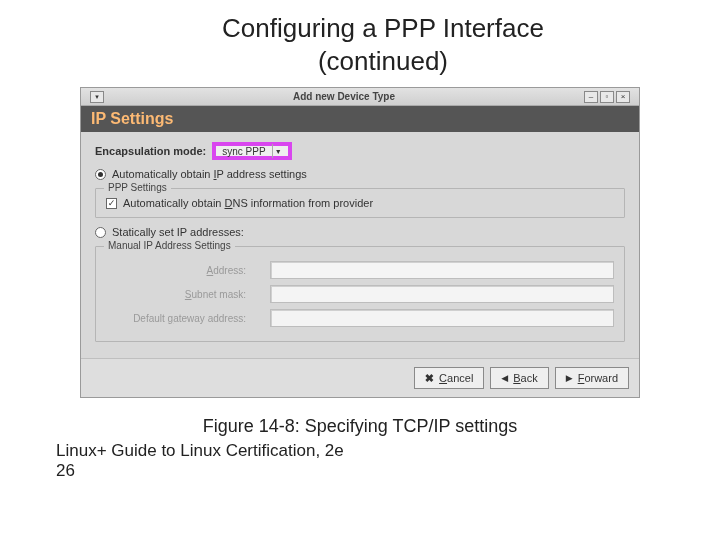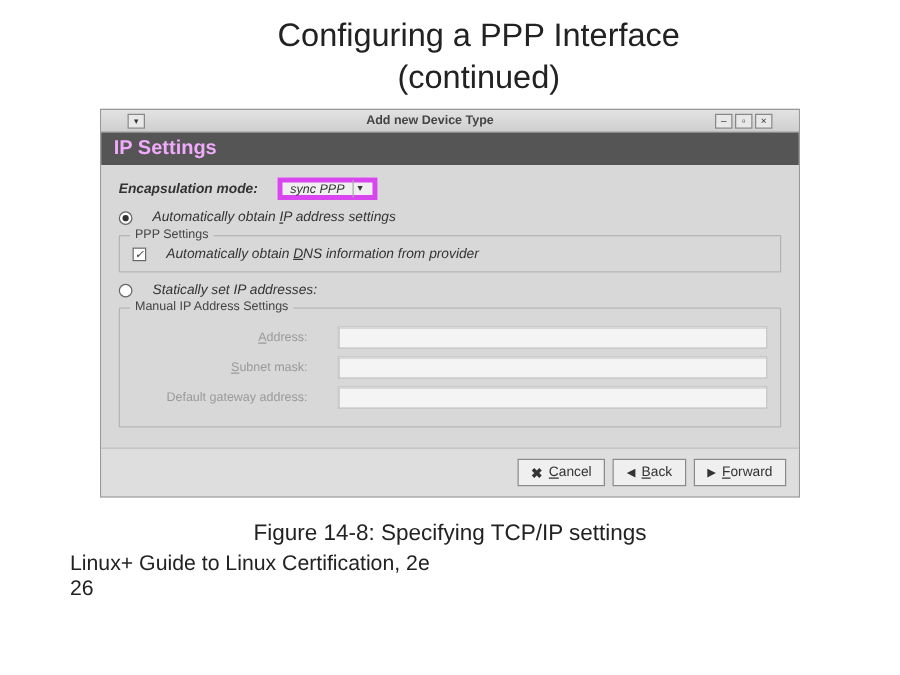--- a/index.html
+++ b/index.html
@@ -26,44 +26,44 @@
     background: #d8d8d8;
     font-size: 11px;
     color: #333;
   }
   .titlebar {
     display: flex;
     align-items: center;
     height: 18px;
     background: linear-gradient(#e2e2e2, #cfcfcf);
     border-bottom: 1px solid #aaa;
-    padding: 0 21px;
+    padding: 0 9px;
     font-size: 10px;
   }
   .tb-left {
     width: 14px; height: 12px;
     border: 1px solid #888; background: #e8e8e8;
     display: flex; align-items: center; justify-content: center;
     font-size: 7px;
   }
   .tb-title { flex: 1; text-align: center; font-weight: bold; color: #444; }
   .tb-right { display: flex; gap: 2px; }
   .tb-btn {
     width: 14px; height: 12px;
     border: 1px solid #888; background: #e8e8e8;
     display: flex; align-items: center; justify-content: center;
     font-size: 8px;
   }
   .header-band {
-    background: #555; color: #f0abfc;
+    background: #555; color: #fdba74;
     font-size: 16px; font-weight: bold;
     padding: 4px 10px;
   }
   .content { background: #d8d8d8; padding: 10px 14px 8px 14px; }
-  .row { display: flex; align-items: center; gap: 16px; margin-bottom: 8px; font-style: italic; }
+  .row { display: flex; align-items: center; gap: 6px; margin-bottom: 8px; }
   .label-strong { font-weight: bold; font-size: 11px; }
   .dropdown {
     border: 4px solid #d946ef; background: #efefef;
     height: 18px; display: flex; align-items: center; padding: 0 4px 0 6px; gap: 6px;
     font-size: 10px;
   }
   .dd-arrow {
     width: 12px; height: 14px; border-left: 1px solid #aaa;
     display: flex; align-items: center; justify-content: center;
     font-size: 7px;

